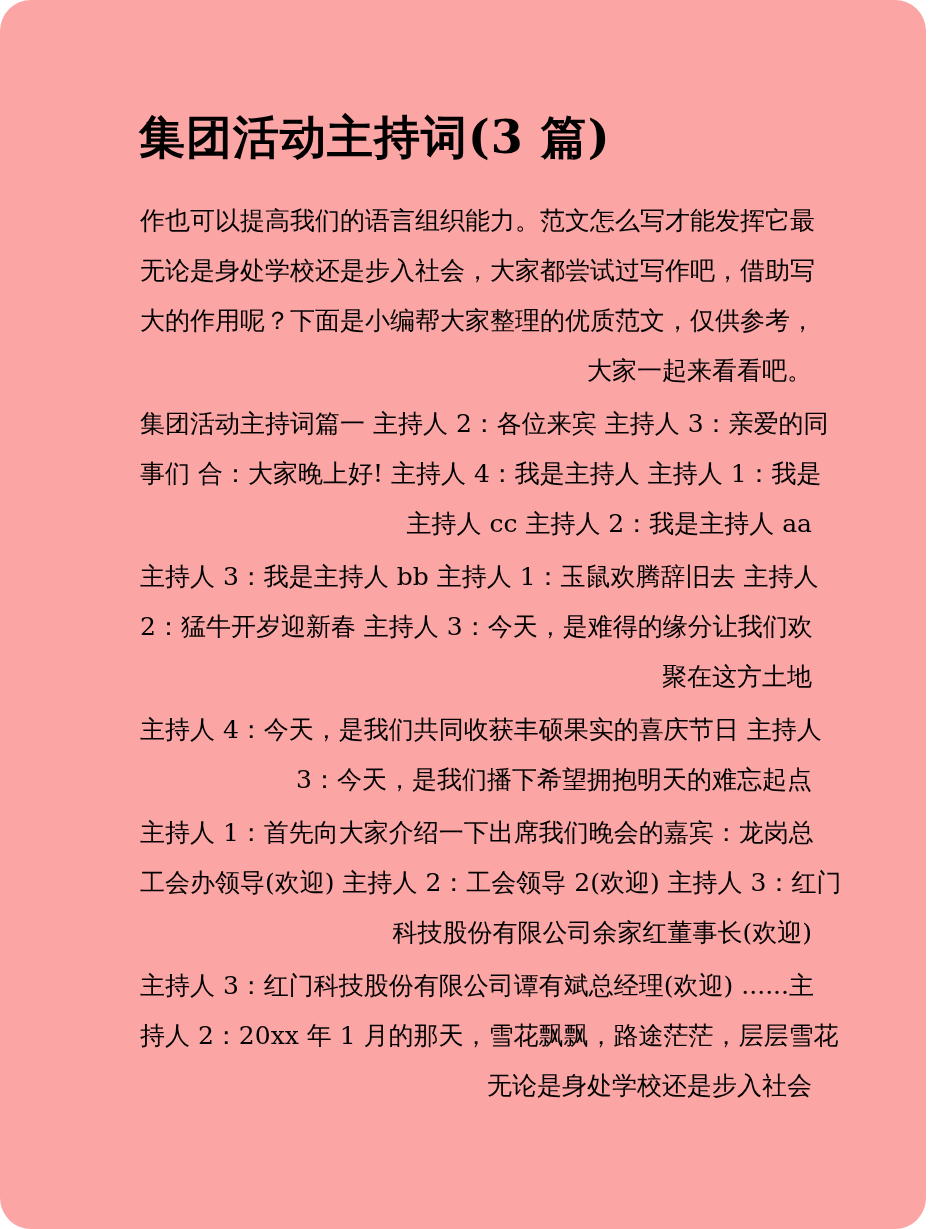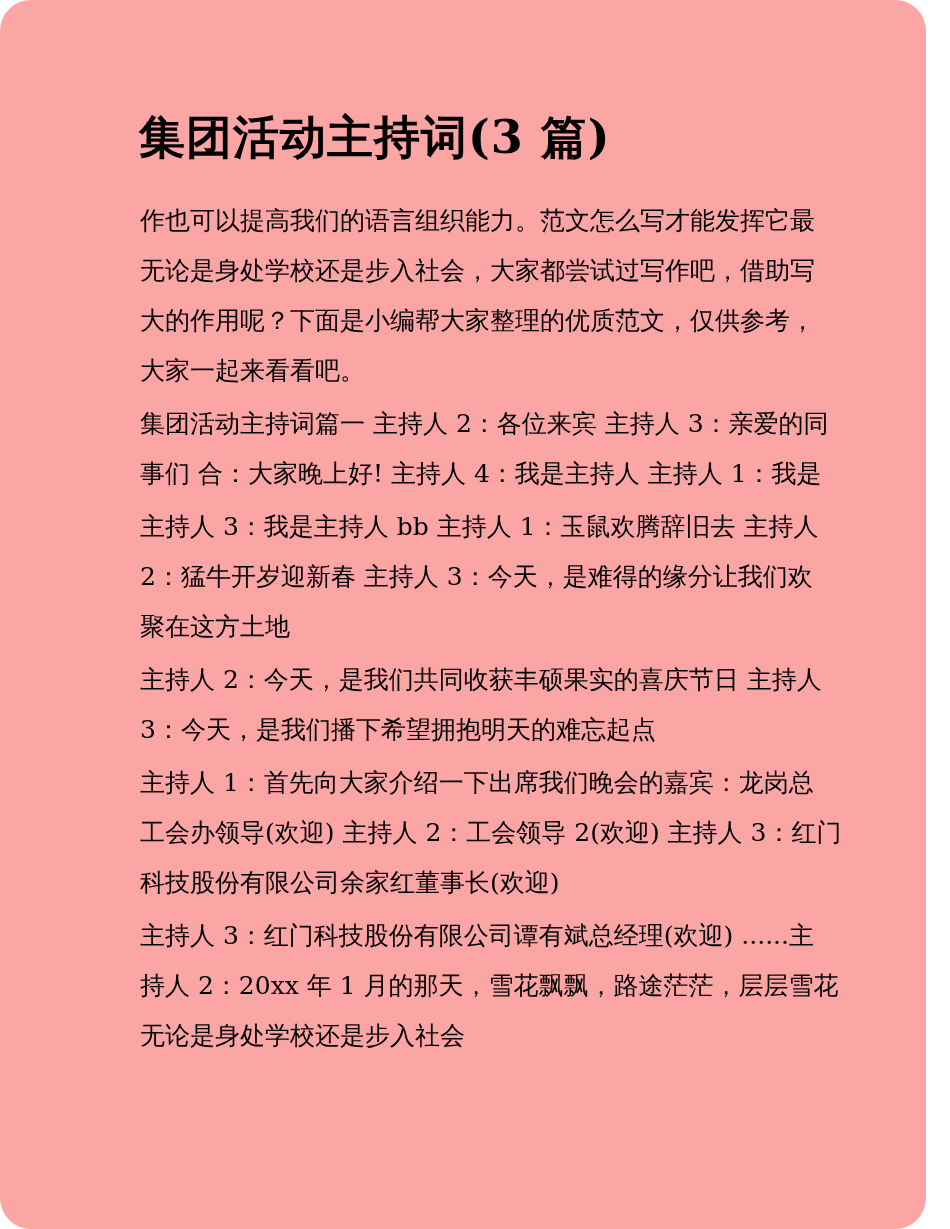--- a/index.html
+++ b/index.html
@@ -38,21 +38,21 @@
     margin: 3px 0 0 0;
   }
   .para:first-child {
     margin-top: 0;
   }
   .line {
     height: 50px;
     line-height: 50px;
     font-size: 25px;
     white-space: nowrap;
-    text-align: left;
+    text-align: right;
   }
   .line.fill {
     text-align: justify;
     text-align-last: justify;
     -moz-text-align-last: justify;
     text-justify: inter-character;
   }
 </style>
 </head>
 <body>
@@ -62,28 +62,29 @@
   <div class="content" id="paragraphs">
       <div class="para">
         <div class="line fill">作也可以提高我们的语言组织能力。范文怎么写才能发挥它最</div>
         <div class="line fill">无论是身处学校还是步入社会，大家都尝试过写作吧，借助写</div>
         <div class="line fill">大的作用呢？下面是小编帮大家整理的优质范文，仅供参考，</div>
         <div class="line">大家一起来看看吧。</div>
       </div>
       <div class="para">
         <div class="line fill">集团活动主持词篇一 主持人 2：各位来宾 主持人 3：亲爱的同</div>
         <div class="line fill">事们 合：大家晚上好! 主持人 4：我是主持人 主持人 1：我是</div>
+        <div class="line">主持人 cc 主持人 2：我是主持人 aa</div>
       </div>
       <div class="para">
         <div class="line fill">主持人 3：我是主持人 bb 主持人 1：玉鼠欢腾辞旧去 主持人</div>
         <div class="line fill">2：猛牛开岁迎新春 主持人 3：今天，是难得的缘分让我们欢</div>
         <div class="line">聚在这方土地</div>
       </div>
       <div class="para">
-        <div class="line fill">主持人 2：今天，是我们共同收获丰硕果实的喜庆节日 主持人</div>
+        <div class="line fill">主持人 4：今天，是我们共同收获丰硕果实的喜庆节日 主持人</div>
         <div class="line">3：今天，是我们播下希望拥抱明天的难忘起点</div>
       </div>
       <div class="para">
         <div class="line fill">主持人 1：首先向大家介绍一下出席我们晚会的嘉宾：龙岗总</div>
         <div class="line fill">工会办领导(欢迎) 主持人 2：工会领导 2(欢迎) 主持人 3：红门</div>
         <div class="line">科技股份有限公司余家红董事长(欢迎)</div>
       </div>
       <div class="para">
         <div class="line fill">主持人 3：红门科技股份有限公司谭有斌总经理(欢迎) ......主</div>
         <div class="line fill">持人 2：20xx 年 1 月的那天，雪花飘飘，路途茫茫，层层雪花</div>

